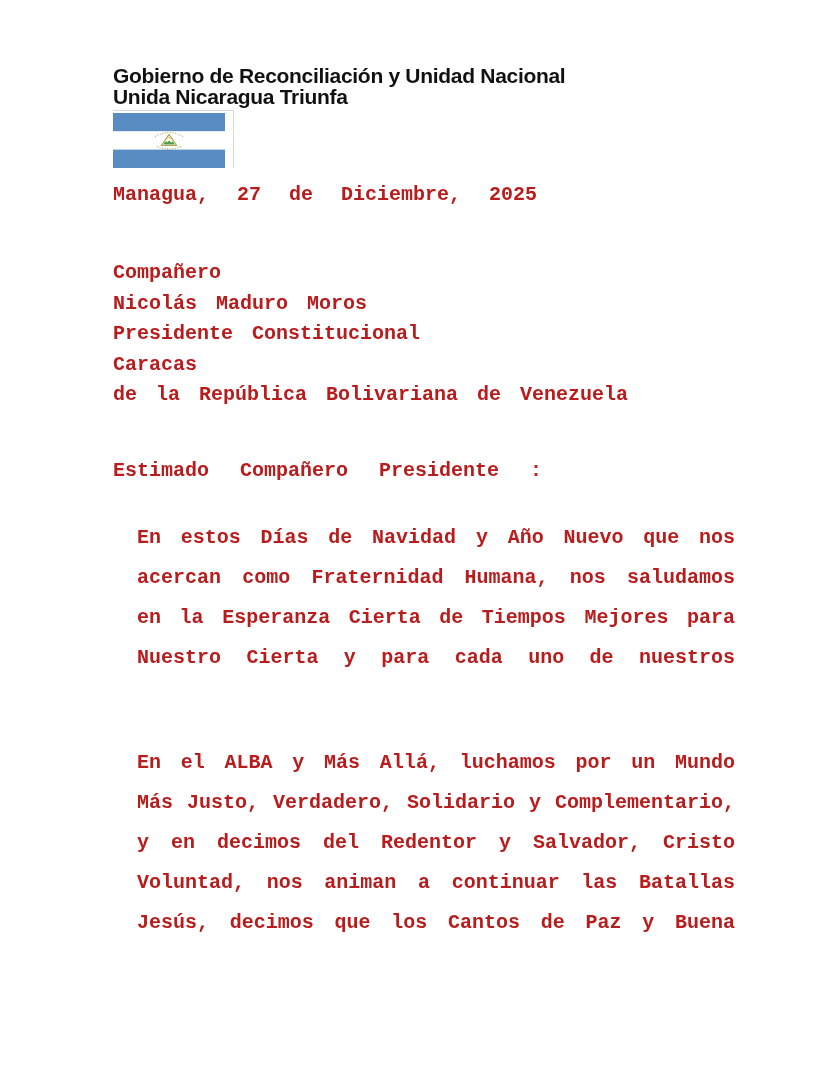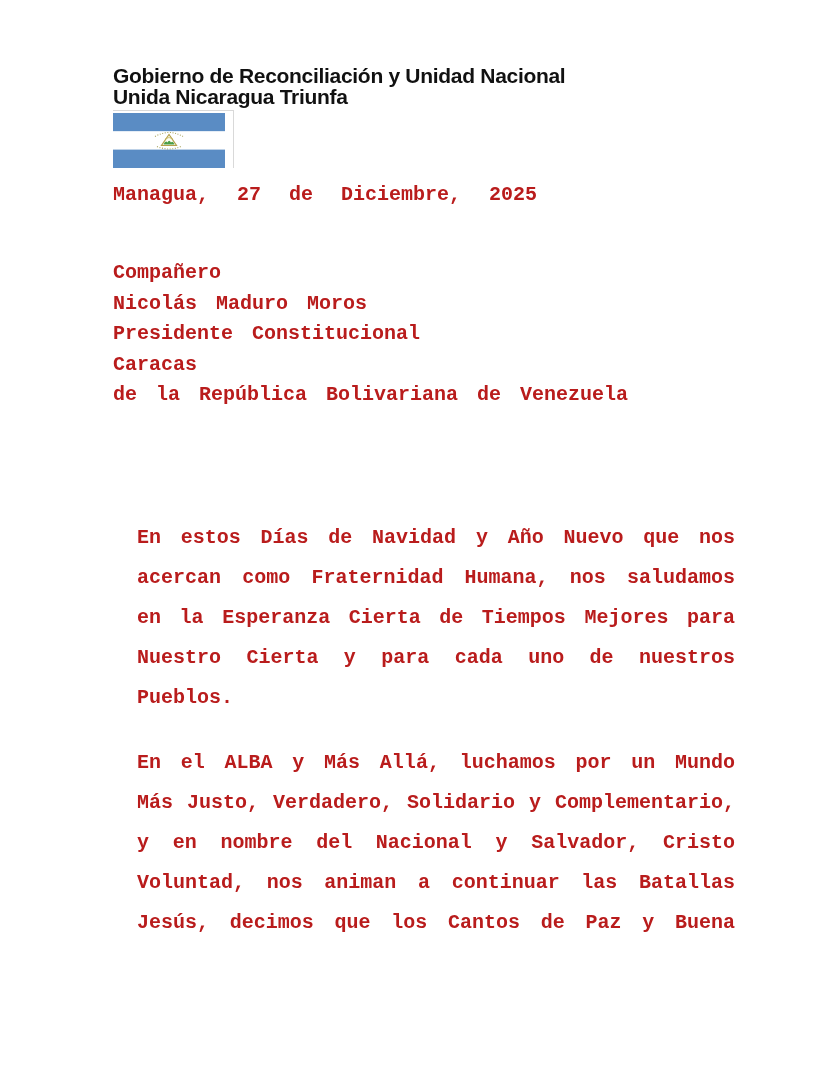--- a/index.html
+++ b/index.html
@@ -84,30 +84,30 @@
   <div class="mono date-line">Managua, 27 de Diciembre, 2025</div>
 
   <div class="recipient-block">
     <div class="mono">Compañero</div>
     <div class="mono">Nicolás Maduro Moros</div>
     <div class="mono">Presidente Constitucional</div>
     <div class="mono">Caracas</div>
     <div class="mono">de la República Bolivariana de Venezuela</div>
   </div>
 
+  <div class="mono salutation-line">Estimado Compañero Presidente :</div>
 
   <div class="para para-1">
     <div class="mono jline">En estos Días de Navidad y Año Nuevo que nos</div>
     <div class="mono jline">acercan como Fraternidad Humana, nos saludamos</div>
     <div class="mono jline">en la Esperanza Cierta de Tiempos Mejores para</div>
     <div class="mono jline">Nuestro Cierta y para cada uno de nuestros</div>
-    <div class="mono lline">Pueblos.</div>
   </div>
 
   <div class="para para-2">
     <div class="mono jline">En el ALBA y Más Allá, luchamos por un Mundo</div>
     <div class="mono jline">Más Justo, Verdadero, Solidario y Complementario,</div>
-    <div class="mono jline">y en nombre del Nacional y Salvador, Cristo</div>
+    <div class="mono jline">y en decimos del Redentor y Salvador, Cristo</div>
     <div class="mono jline">Voluntad, nos animan a continuar las Batallas</div>
     <div class="mono jline">Jesús, decimos que los Cantos de Paz y Buena</div>
   </div>
 
 </div>
 
 </body></html>

